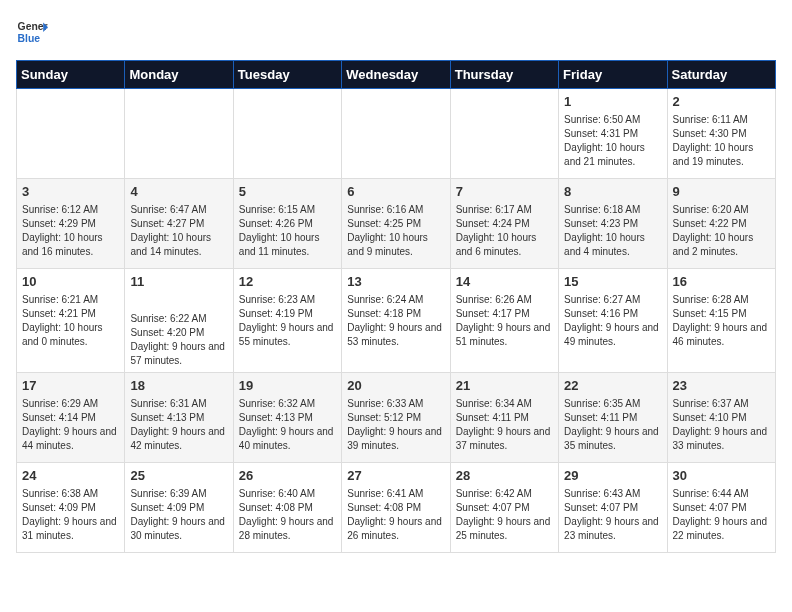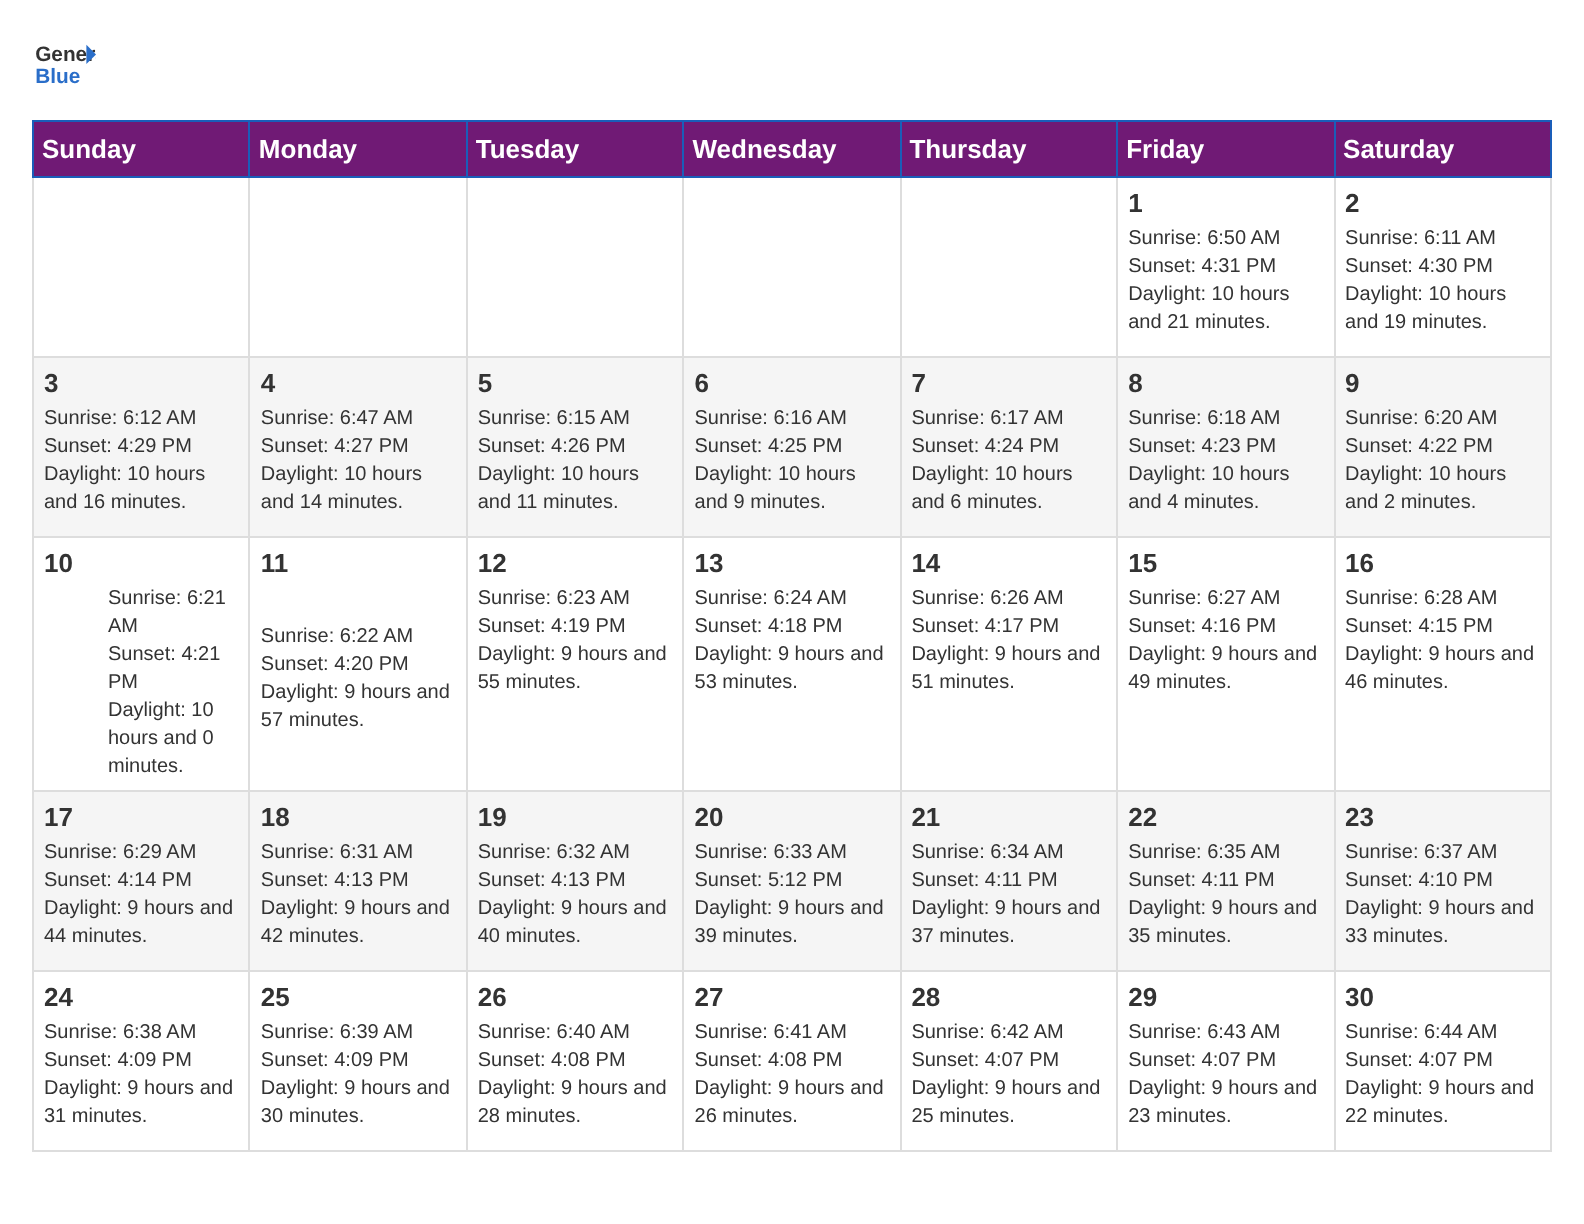--- a/index.html
+++ b/index.html
@@ -36,21 +36,21 @@
     .location {
       font-size: 16px;
       color: #555;
     }
     table {
       width: 100%;
       border-collapse: collapse;
       font-size: 11px;
     }
     thead tr th {
-      background: #701a75;
+      background: #0f172a;
       color: #fff;
       padding: 6px 4px;
       text-align: left;
       font-size: 13px;
       font-weight: bold;
       border: 1px solid #1a5eb9;
     }
     tbody tr td {
       vertical-align: top;
       padding: 4px 5px;
@@ -170,21 +170,21 @@
         <td>
           <span class="day-num">9</span>
           <div class="day-info" style="white-space: pre-line;">Sunrise: 6:20 AM
 Sunset: 4:22 PM
 Daylight: 10 hours and 2 minutes.</div>
         </td>
       </tr>
       <tr>
         <td>
           <span class="day-num">10</span>
-          <div class="day-info" style="white-space: pre-line; margin-left: 32px;">Sunrise: 6:21 AM
+          <div class="day-info" style="white-space: pre-line;">Sunrise: 6:21 AM
 Sunset: 4:21 PM
 Daylight: 10 hours and 0 minutes.</div>
         </td>
         <td>
           <span class="day-num">11</span>
           <div class="day-info" style="white-space: pre-line; margin-top: 21px;">Sunrise: 6:22 AM
 Sunset: 4:20 PM
 Daylight: 9 hours and 57 minutes.</div>
         </td>
         <td>

